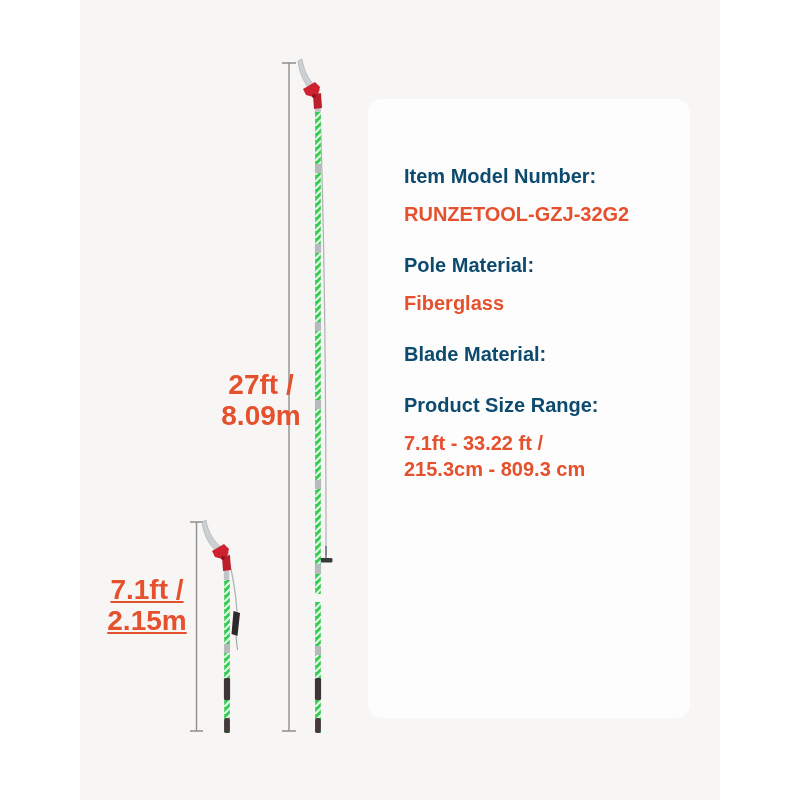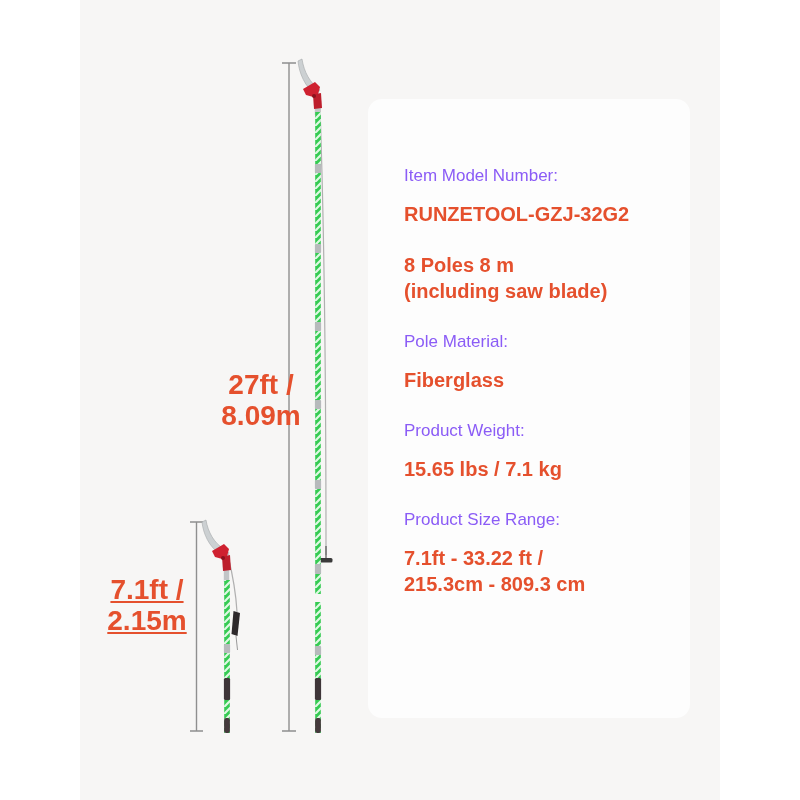--- a/index.html
+++ b/index.html
@@ -22,21 +22,21 @@
   }
   .height-label.tall{left:176px;top:369px;width:170px;}
   .height-label.short{left:62px;top:574px;width:170px;text-decoration:underline;}
   .spec-panel{
     position:absolute;left:368px;top:99px;width:322px;height:619px;
     background:#fdfdfd;border-radius:14px;
     box-sizing:border-box;padding:64px 26px 0 36px;
   }
   .spec-group{margin-bottom:25px;}
   .spec-label{
-    color:#8b5cf6;font-size:17px;line-height:26px;font-weight:400;
+    color:#0c4a6e;font-size:20px;line-height:26px;font-weight:700;
   }
   .spec-value{
     color:#e5502d;font-size:20px;line-height:26px;font-weight:bold;
     white-space:pre-line;
     margin-top:12px;
   }
 </style>
 </head>
 <body>
 
@@ -107,31 +107,26 @@
 8.09m</div>
 <div class="height-label short">7.1ft /
 2.15m</div>
 
 <div class="spec-panel">
   <div class="spec-group">
     <div class="spec-label">Item Model Number:</div>
     <div class="spec-value">RUNZETOOL-GZJ-32G2</div>
   </div>
   <div class="spec-group">
-    <div class="spec-value">8 Poles 8 m
-(including saw blade)</div>
   </div>
   <div class="spec-group">
     <div class="spec-label">Pole Material:</div>
     <div class="spec-value">Fiberglass</div>
   </div>
   <div class="spec-group">
-  </div>
-  <div class="spec-group">
-    <div class="spec-label">Product Weight:</div>
-    <div class="spec-value">15.65 lbs / 7.1 kg</div>
+    <div class="spec-label">Blade Material:</div>
   </div>
   <div class="spec-group">
     <div class="spec-label">Product Size Range:</div>
     <div class="spec-value">7.1ft - 33.22 ft /
 215.3cm - 809.3 cm</div>
   </div>
 </div>
 
 </body></html>

